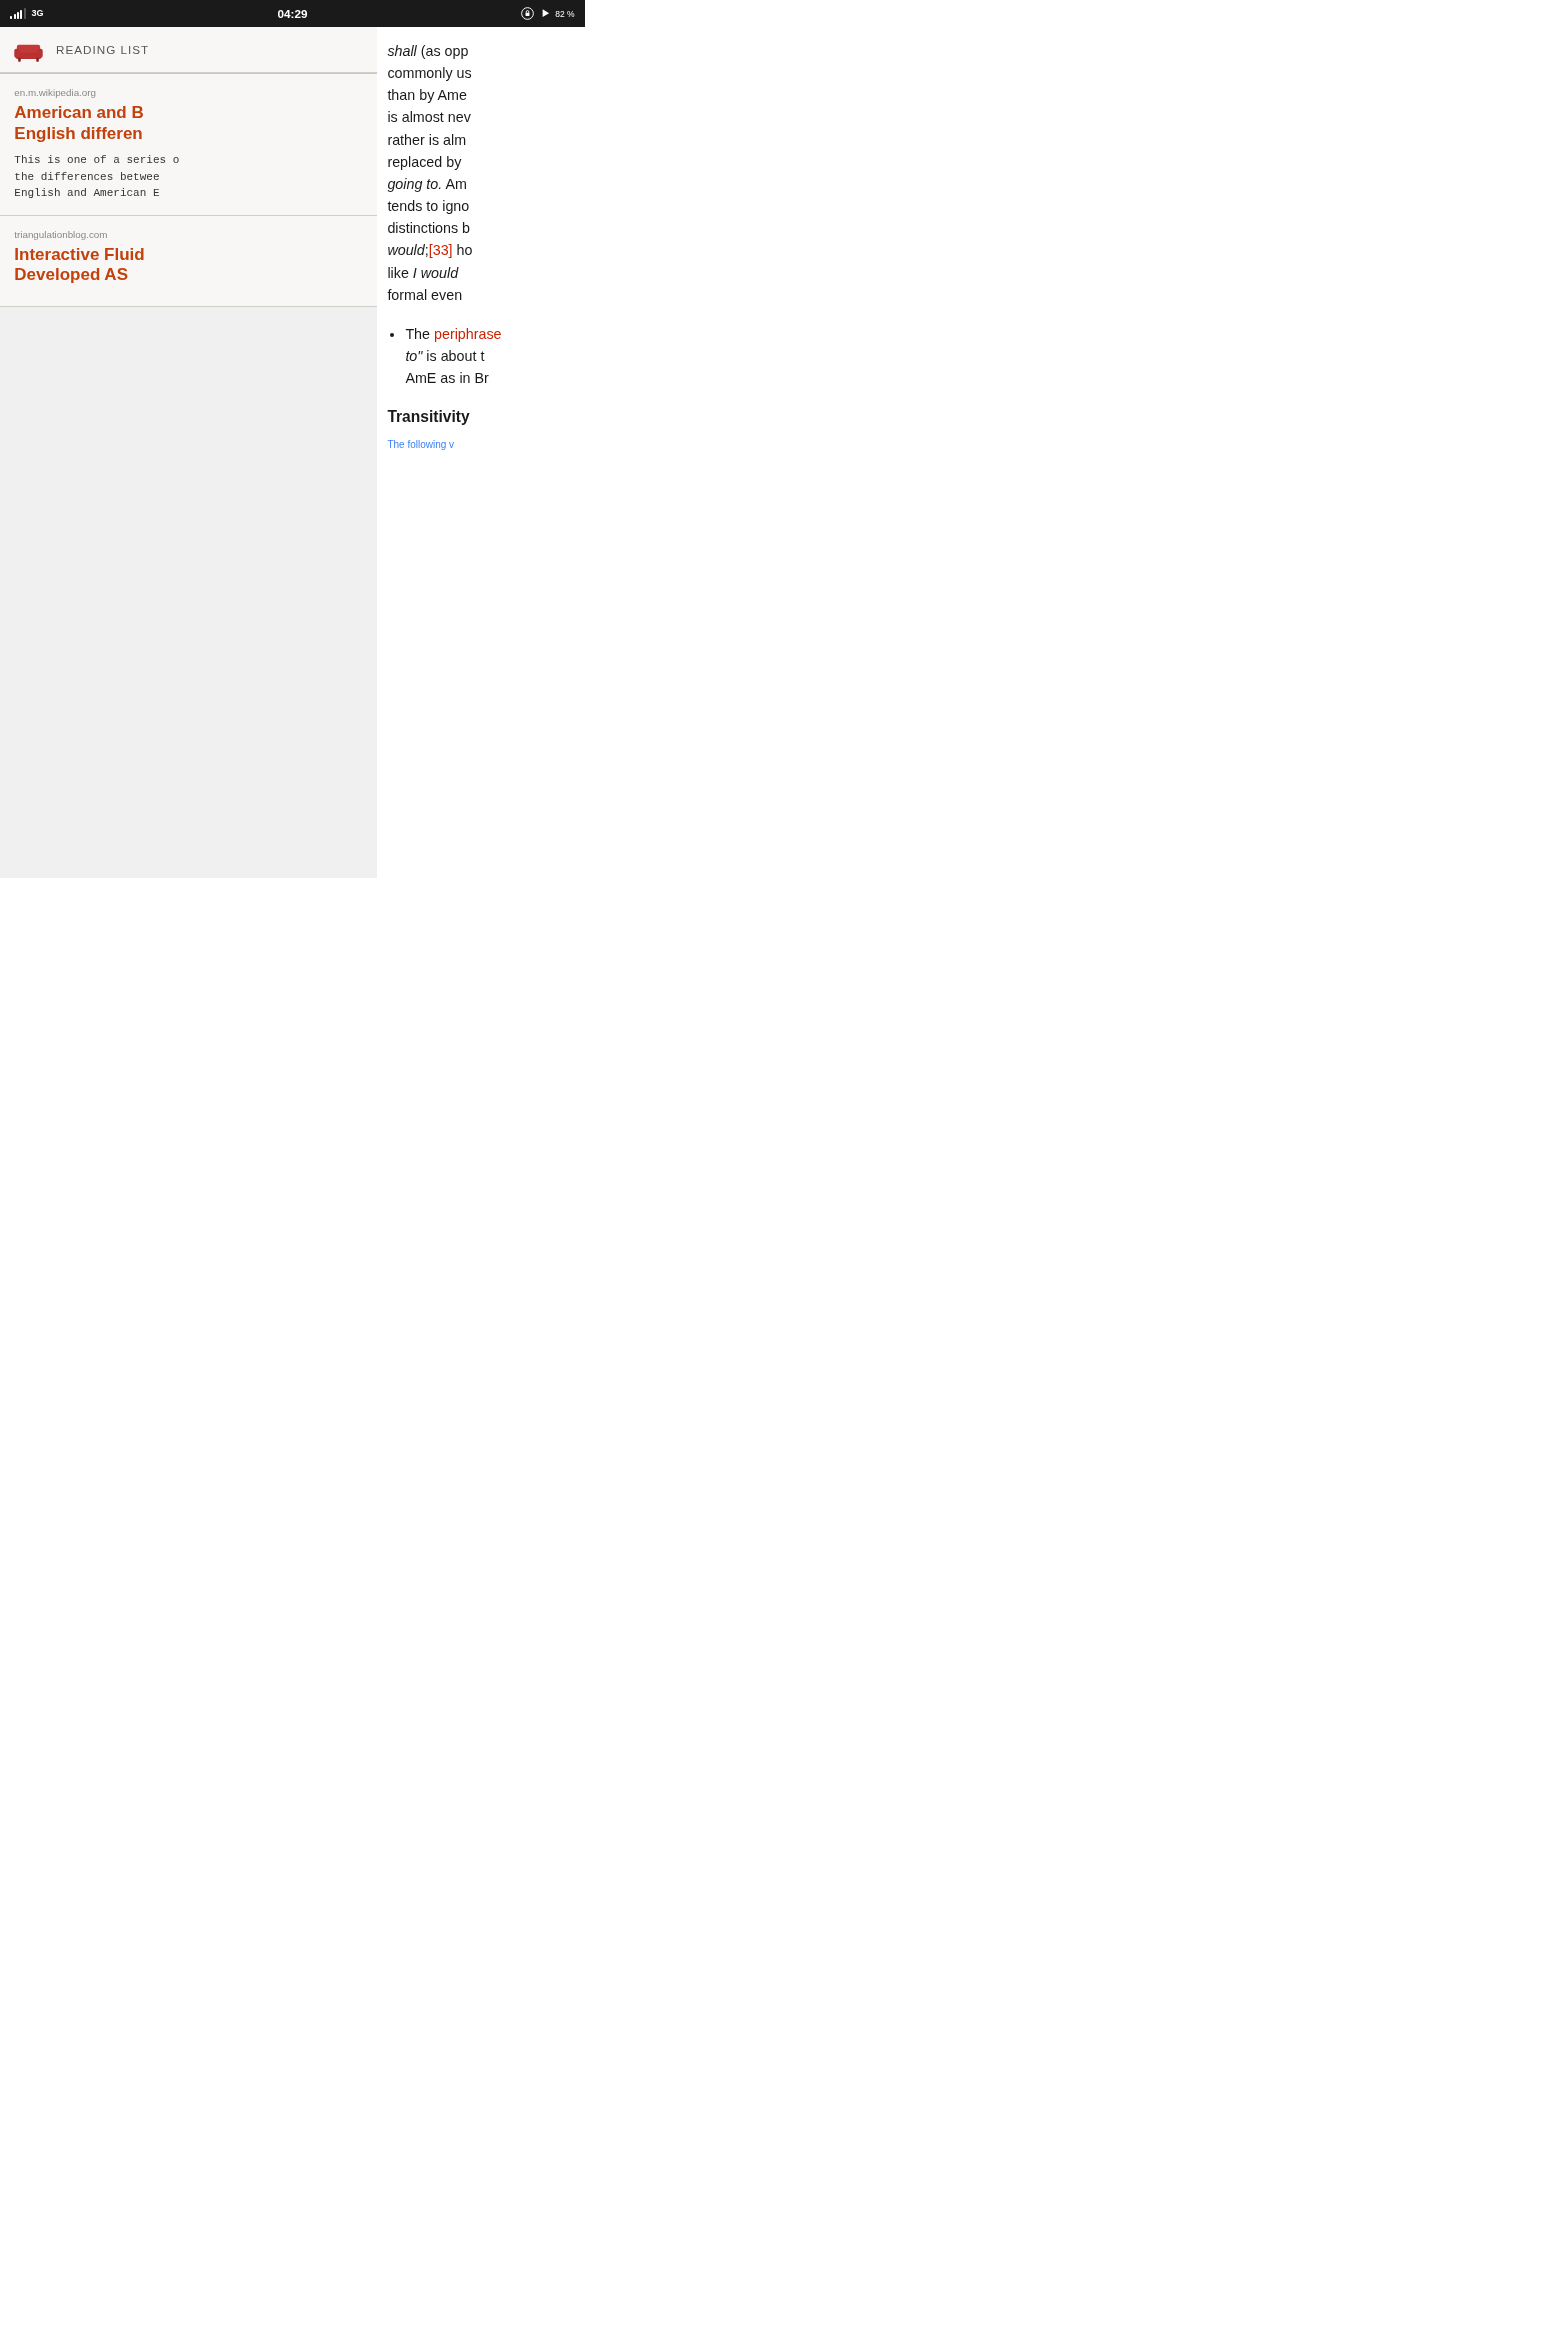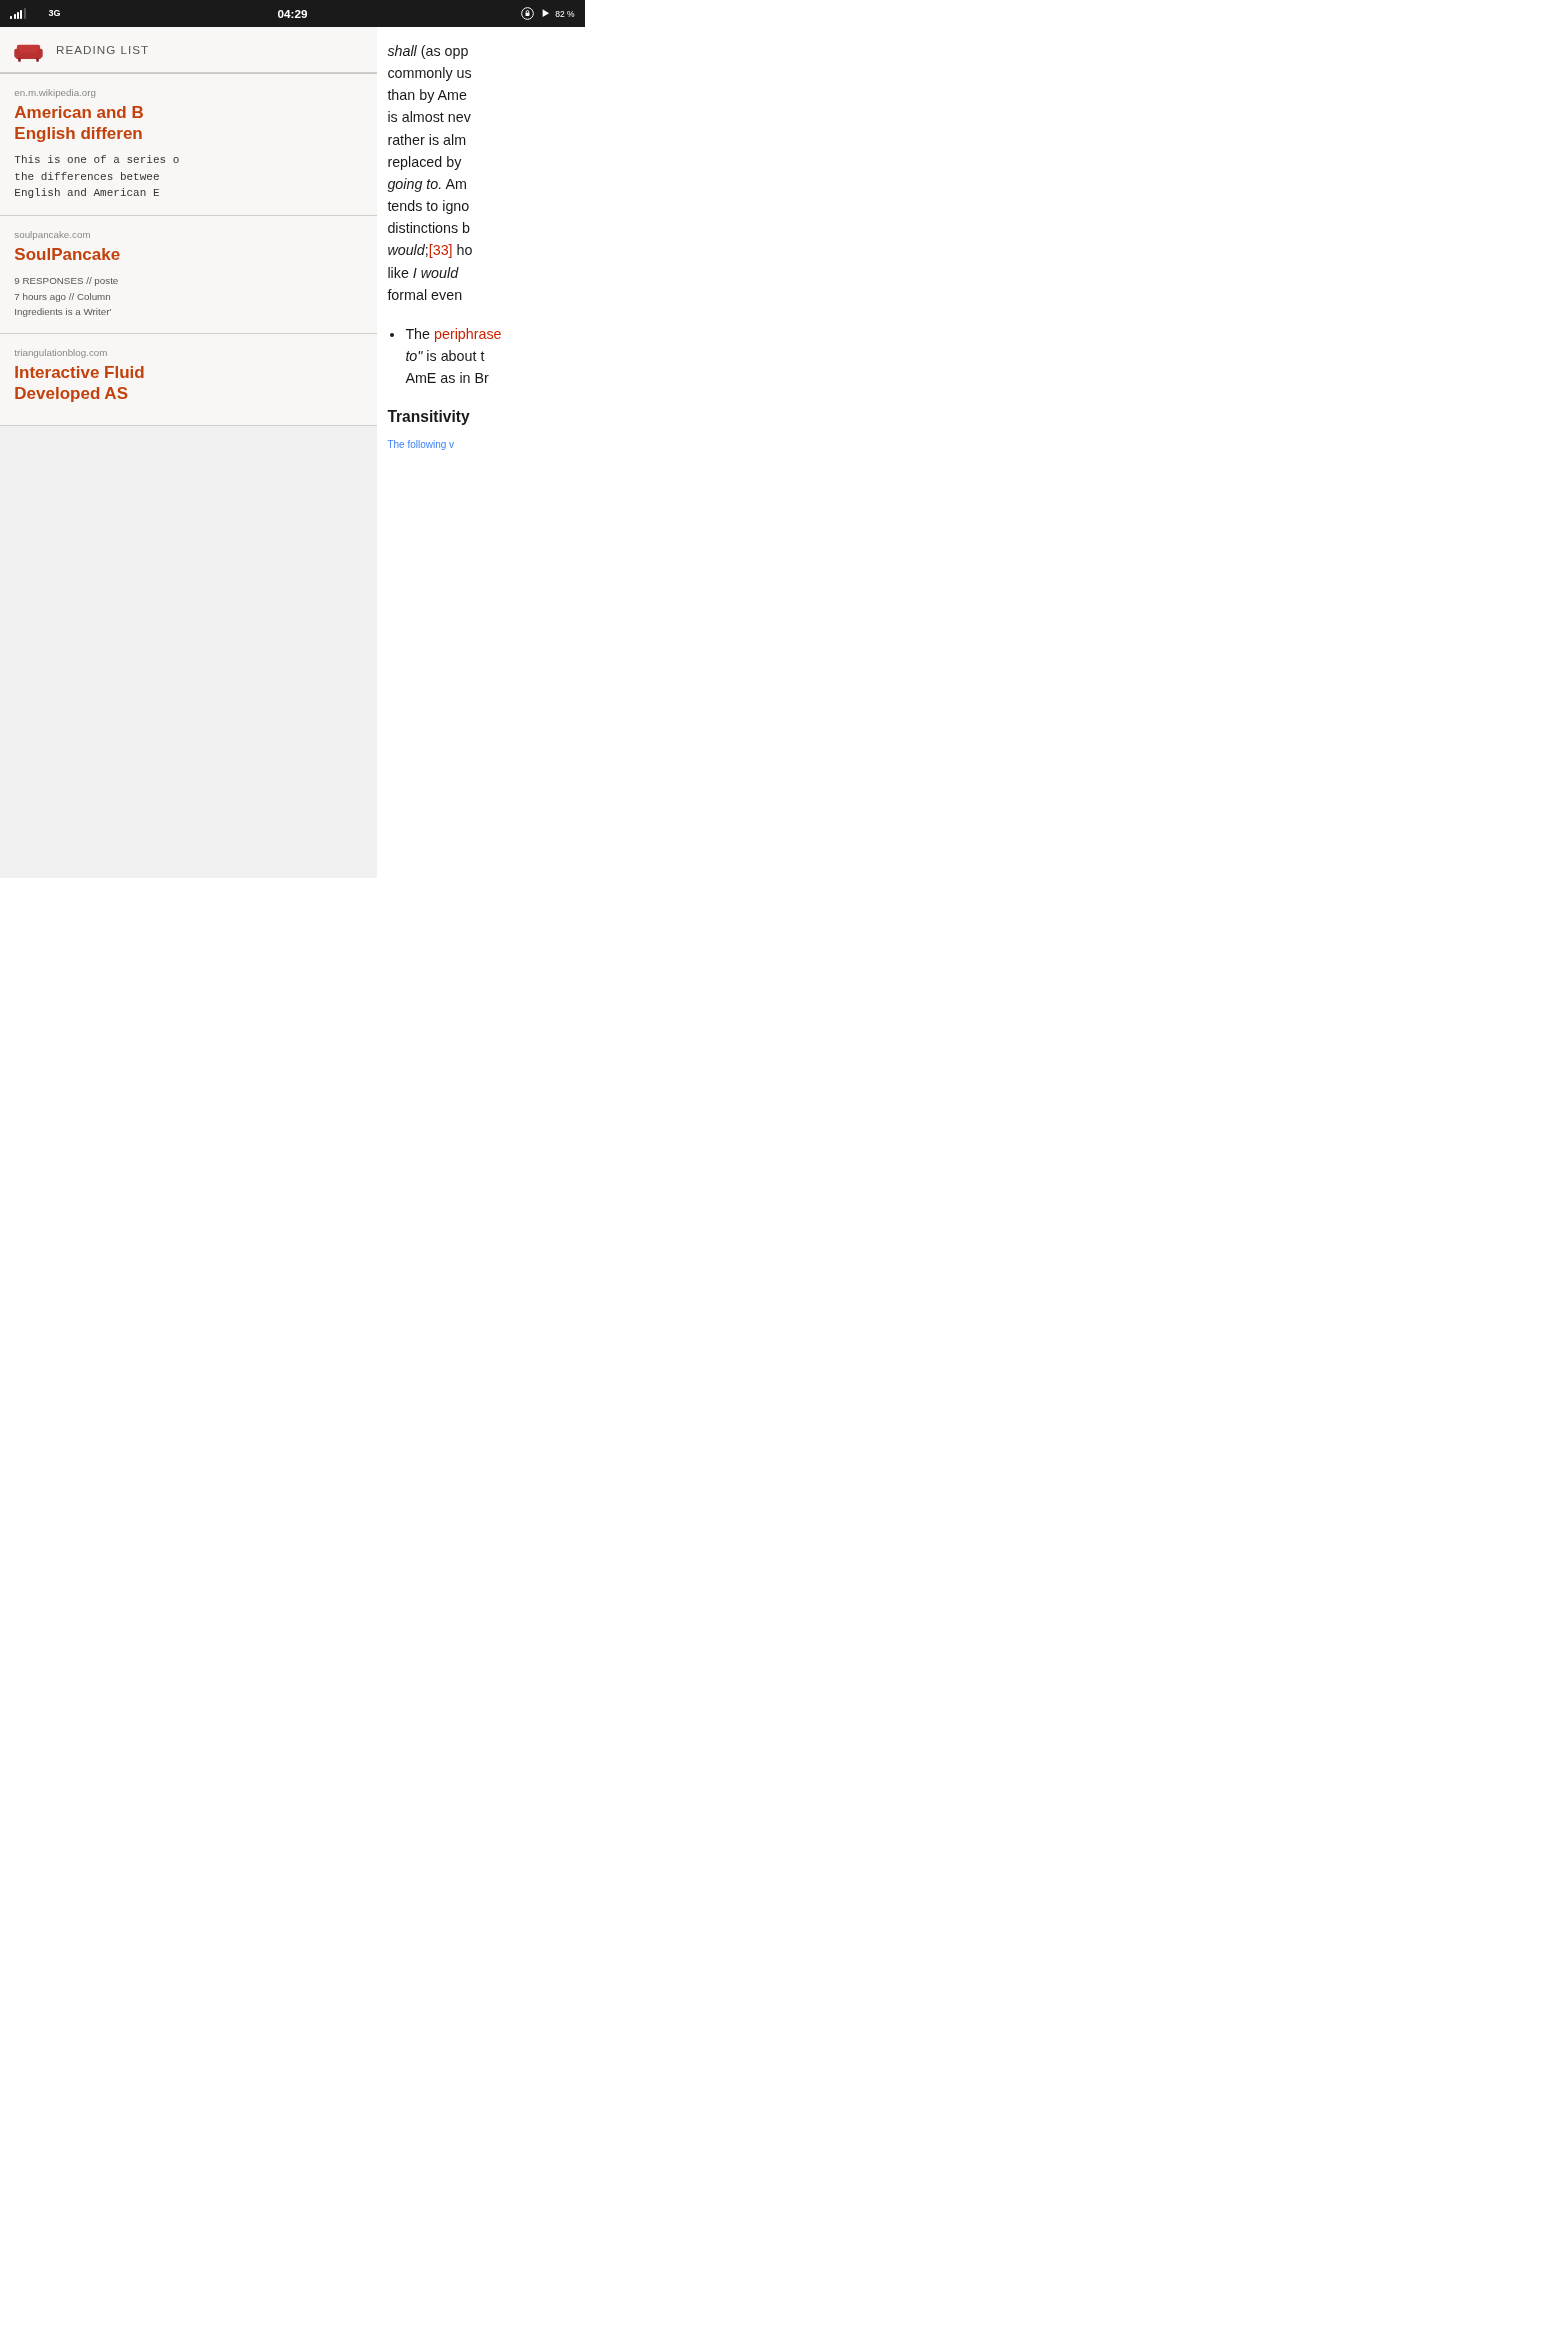--- a/index.html
+++ b/index.html
@@ -26,21 +26,21 @@
       align-items: center;
       justify-content: space-between;
       padding: 0 10.4px;
       position: relative;
       z-index: 10;
     }
 
     .status-left {
       display: flex;
       align-items: center;
-      gap: 23px;
+      gap: 6px;
       color: #fff;
       font-size: 9px;
       font-weight: 600;
     }
 
     .signal-bars {
       display: flex;
       align-items: flex-end;
       gap: 1.3px;
       height: 10.4px;
@@ -266,29 +266,20 @@
       <div class="reading-item">
         <div class="reading-item-source">en.m.wikipedia.org</div>
         <div class="reading-item-title">American and B<br>English differen</div>
         <div class="reading-item-excerpt">
           This is one of a series o<br>
           the differences betwee<br>
           English and American E
         </div>
       </div>
 
-      <div class="reading-item">
-        <div class="reading-item-source">soulpancake.com</div>
-        <div class="reading-item-title">SoulPancake</div>
-        <div class="reading-item-meta">
-          9 RESPONSES // poste<br>
-          7 hours ago // Column<br>
-          Ingredients is a Writer'
-        </div>
-      </div>
 
       <div class="reading-item">
         <div class="reading-item-source">triangulationblog.com</div>
         <div class="reading-item-title">Interactive Fluid<br>Developed AS</div>
       </div>
 
     </div>
   </div>
 
   <div class="article-panel">

